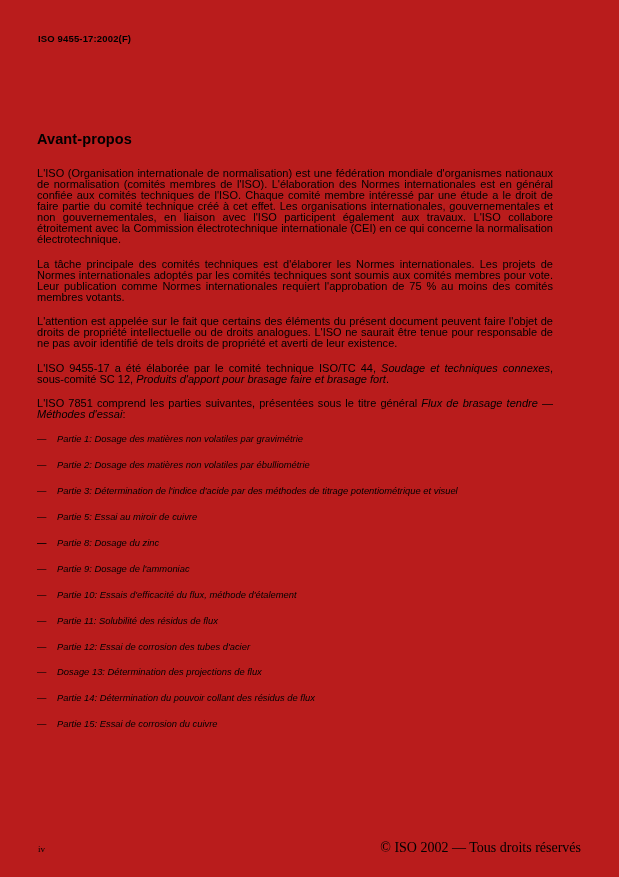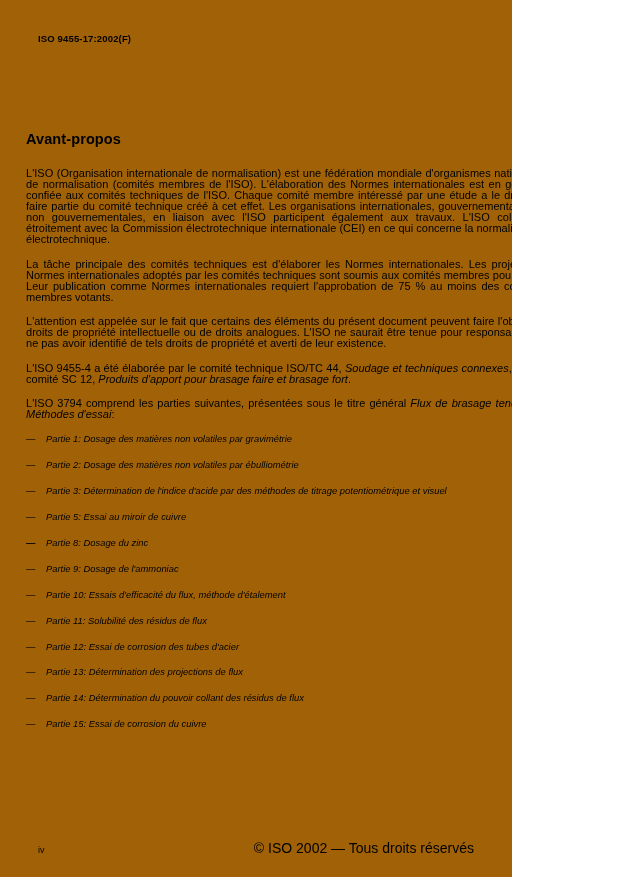--- a/index.html
+++ b/index.html
@@ -6,40 +6,40 @@
     margin: 0;
     padding: 0;
     background: #ffffff;
   }
   body {
     font-family: "Liberation Sans", sans-serif;
     color: #000000;
   }
   .page {
     position: relative;
-    width: 512px;
+    width: 619px;
     height: 877px;
-    background: #a16207;
+    background: #b91c1c;
     overflow: hidden;
     box-sizing: border-box;
   }
   .runhead {
     position: absolute;
     top: 33px;
     left: 38px;
     width: 516px;
     font-size: 9.5px;
     font-weight: bold;
     letter-spacing: 0.15px;
     line-height: 1.2;
   }
   .content {
     position: absolute;
     top: 131px;
-    left: 26px;
+    left: 37px;
     width: 516px;
   }
   h1.section-title {
     font-size: 14.5px;
     font-weight: bold;
     margin: 0 0 20px 0;
     letter-spacing: 0.1px;
     line-height: 1.2;
   }
   p.para {
@@ -77,20 +77,21 @@
   }
   .footer {
     position: absolute;
     left: 38px;
     right: 38px;
     top: 840px;
     display: flex;
     justify-content: space-between;
     align-items: baseline;
     font-size: 8.6px;
+    font-family: Liberation Serif, serif;
   }
   .footer .pagenum {
     font-size: 9px;
   }
   .footer .copy {
     font-size: 14px;
   }
 </style>
 </head>
 <body>
@@ -103,36 +104,36 @@
 
     <h1 class="section-title">Avant-propos</h1>
 
     <p class="para"><span>L'ISO (Organisation internationale de normalisation) est une fédération mondiale d'organismes nationaux de normalisation (comités membres de l'ISO). L'élaboration des Normes internationales est en général confiée aux comités techniques de l'ISO. Chaque comité membre intéressé par une étude a le droit de faire partie du comité technique créé à cet effet. Les organisations internationales, gouvernementales et non gouvernementales, en liaison avec l'ISO participent également aux travaux. L'ISO collabore étroitement avec la Commission électrotechnique internationale (CEI) en ce qui concerne la normalisation électrotechnique.</span></p>
 
 
     <p class="para"><span>La tâche principale des comités techniques est d'élaborer les Normes internationales. Les projets de Normes internationales adoptés par les comités techniques sont soumis aux comités membres pour vote. Leur publication comme Normes internationales requiert l'approbation de 75 % au moins des comités membres votants.</span></p>
 
     <p class="para"><span>L'attention est appelée sur le fait que certains des éléments du présent document peuvent faire l'objet de droits de propriété intellectuelle ou de droits analogues. L'ISO ne saurait être tenue pour responsable de ne pas avoir identifié de tels droits de propriété et averti de leur existence.</span></p>
 
-    <p class="para"><span>L'ISO 9455-4 a été élaborée par le comité technique ISO/TC 44, </span><span class="it">Soudage et techniques connexes</span><span>, sous-comité SC 12, </span><span class="it">Produits d'apport pour brasage faire et brasage fort</span><span>.</span></p>
+    <p class="para"><span>L'ISO 9455-17 a été élaborée par le comité technique ISO/TC 44, </span><span class="it">Soudage et techniques connexes</span><span>, sous-comité SC 12, </span><span class="it">Produits d'apport pour brasage faire et brasage fort</span><span>.</span></p>
 
-    <p class="para"><span>L'ISO 3794 comprend les parties suivantes, présentées sous le titre général </span><span class="it">Flux de brasage tendre — Méthodes d'essai</span><span>:</span></p>
+    <p class="para"><span>L'ISO 7851 comprend les parties suivantes, présentées sous le titre général </span><span class="it">Flux de brasage tendre — Méthodes d'essai</span><span>:</span></p>
 
     <ul class="parts">
       <li><span class="dash">—</span><span>Partie 1: Dosage des matières non volatiles par gravimétrie</span></li>
       <li><span class="dash">—</span><span>Partie 2: Dosage des matières non volatiles par ébulliométrie</span></li>
       <li><span class="dash">—</span><span>Partie 3: Détermination de l'indice d'acide par des méthodes de titrage potentiométrique et visuel</span></li>
       <li><span class="dash">—</span><span>Partie 5: Essai au miroir de cuivre</span></li>
       <li><span class="dash">—</span></li>
       <li><span class="dash">—</span><span>Partie 8: Dosage du zinc</span></li>
       <li><span class="dash">—</span><span>Partie 9: Dosage de l'ammoniac</span></li>
       <li><span class="dash">—</span><span>Partie 10: Essais d'efficacité du flux, méthode d'étalement</span></li>
       <li><span class="dash">—</span><span>Partie 11: Solubilité des résidus de flux</span></li>
       <li><span class="dash">—</span><span>Partie 12: Essai de corrosion des tubes d'acier</span></li>
-      <li><span class="dash">—</span><span>Partie 13: Détermination des projections de flux</span></li>
+      <li><span class="dash">—</span><span>Dosage 13: Détermination des projections de flux</span></li>
       <li><span class="dash">—</span><span>Partie 14: Détermination du pouvoir collant des résidus de flux</span></li>
       <li><span class="dash">—</span><span>Partie 15: Essai de corrosion du cuivre</span></li>
     </ul>
 
   </div>
 
   <div class="footer">
     <span class="pagenum">iv</span>
     <span class="copy">© ISO 2002 — Tous droits réservés</span>
   </div>

